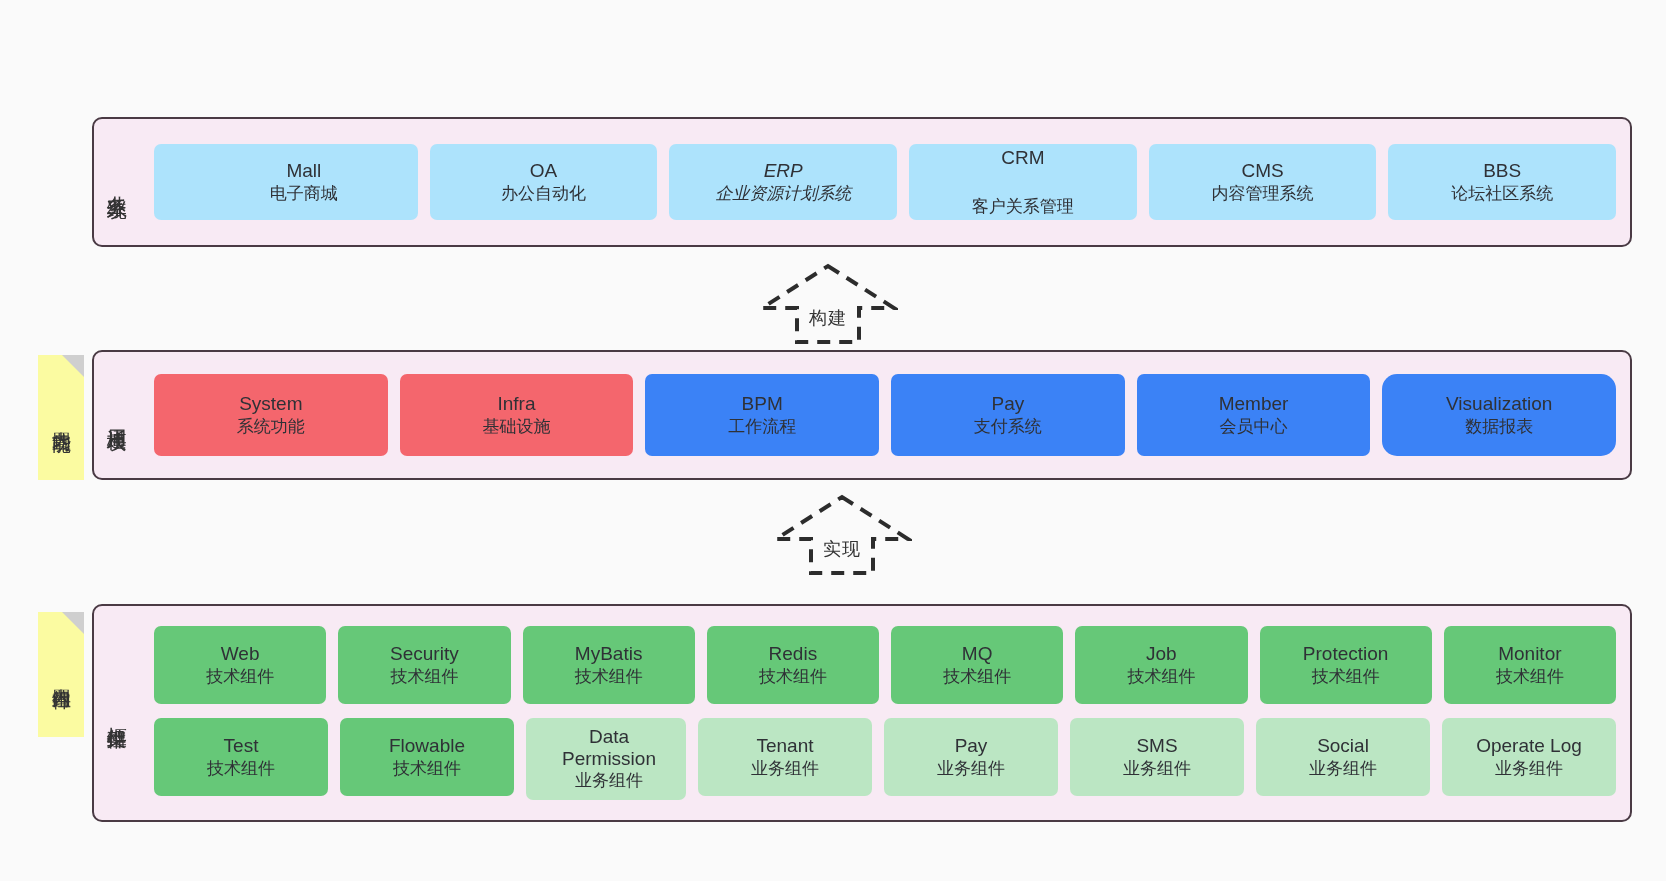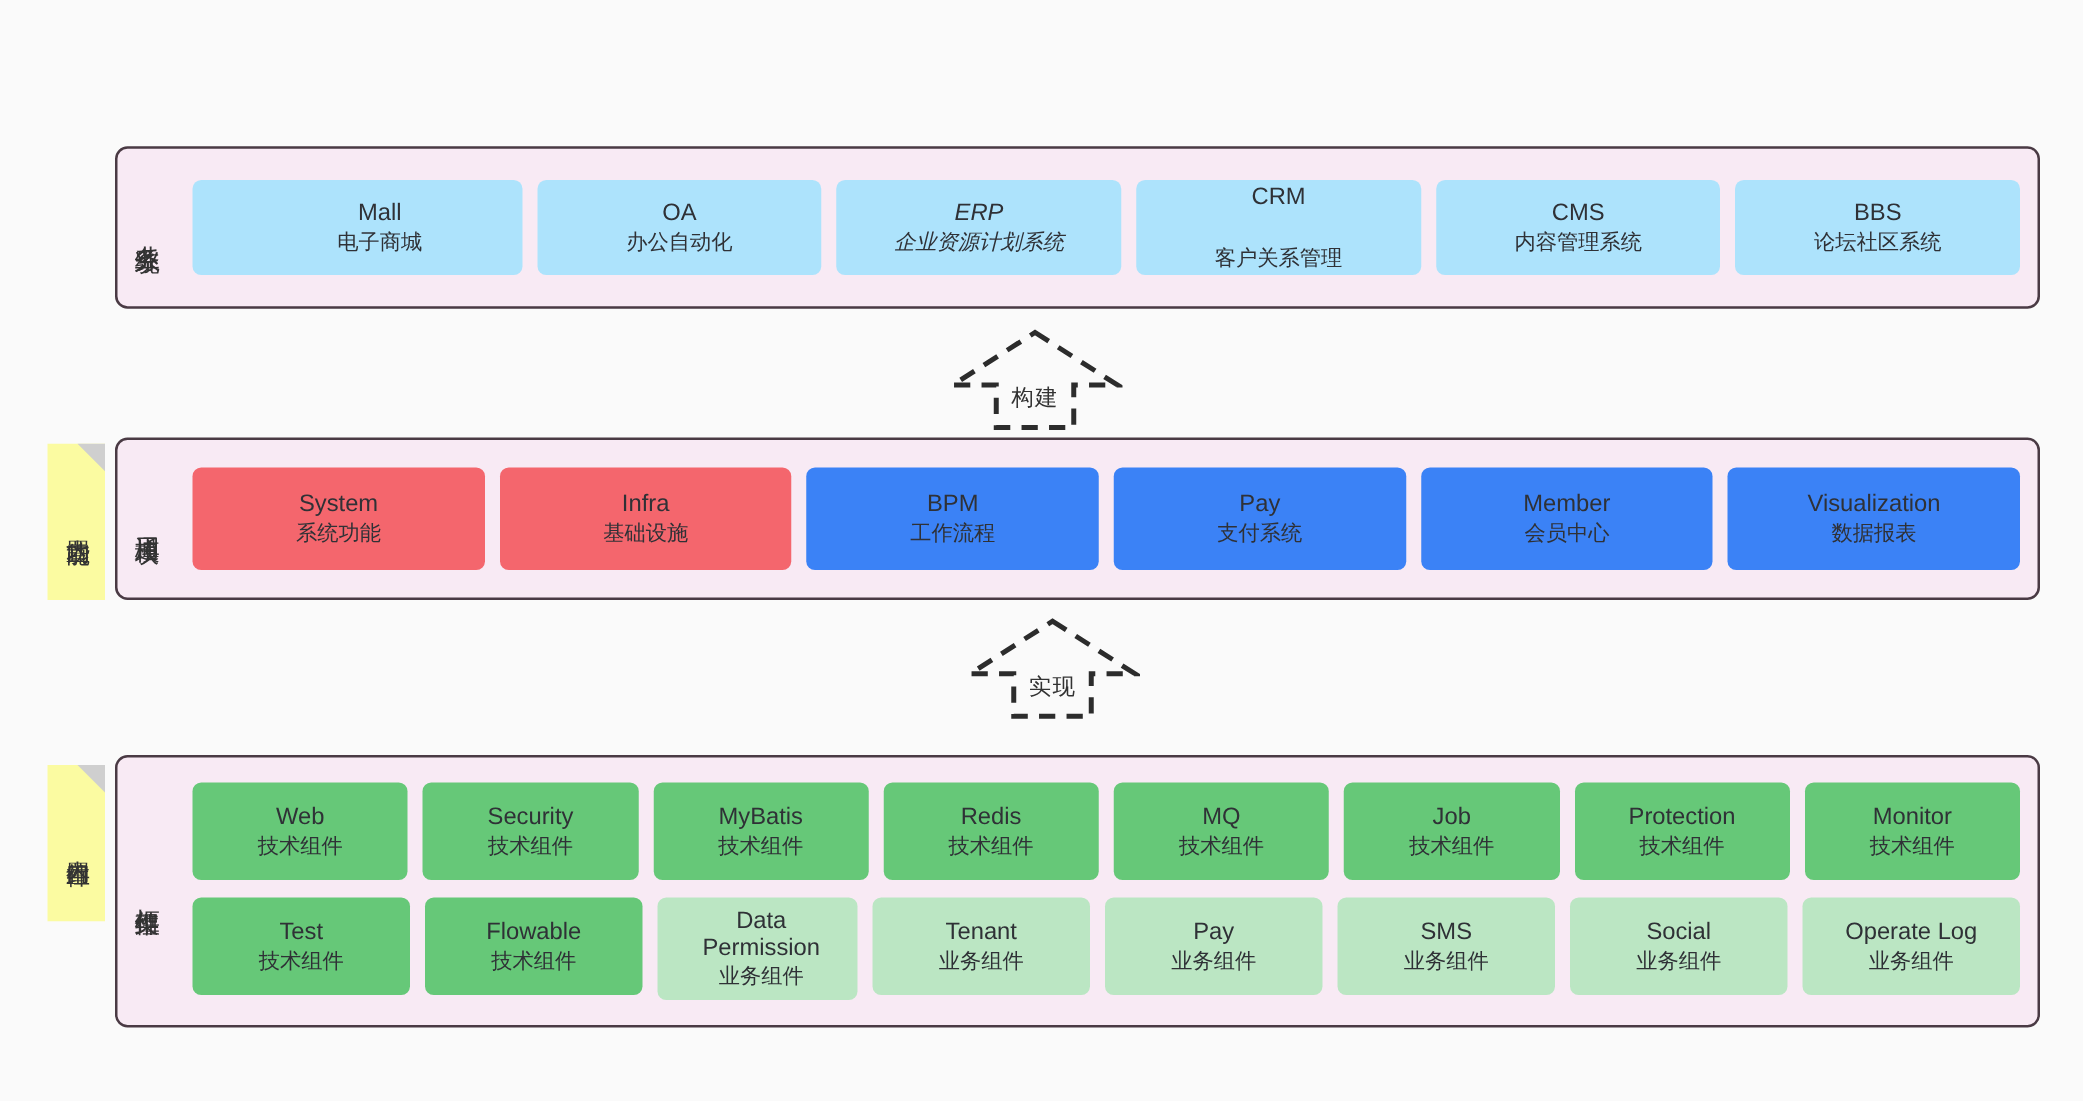--- a/index.html
+++ b/index.html
@@ -204,21 +204,21 @@
         <div class="n-sub">工作流程</div>
       </div>
       <div class="node c-pink" style="height:82px;">
         <div class="n-title">Pay</div>
         <div class="n-sub">支付系统</div>
       </div>
       <div class="node c-pink" style="height:82px;">
         <div class="n-title">Member</div>
         <div class="n-sub">会员中心</div>
       </div>
-      <div class="node c-pink" style="height:82px;">
+      <div class="node c-pink" style="height:82px;border-radius:15px;">
         <div class="n-title">Visualization</div>
         <div class="n-sub">数据报表</div>
       </div>
     </div>
   </div>
 
   <div class="arrow" id="arrow-implement" style="left:772px; top:493px; width:140px; height:84px;">
     <svg width="140" height="84" viewBox="0 0 140 84">
       <path d="M70 4 L136 46 L101 46 L101 80 L39 80 L39 46 L4 46 Z" fill="none" stroke="#2c2c2c" stroke-width="4" stroke-dasharray="13,9" stroke-linejoin="miter"></path>
     </svg>

